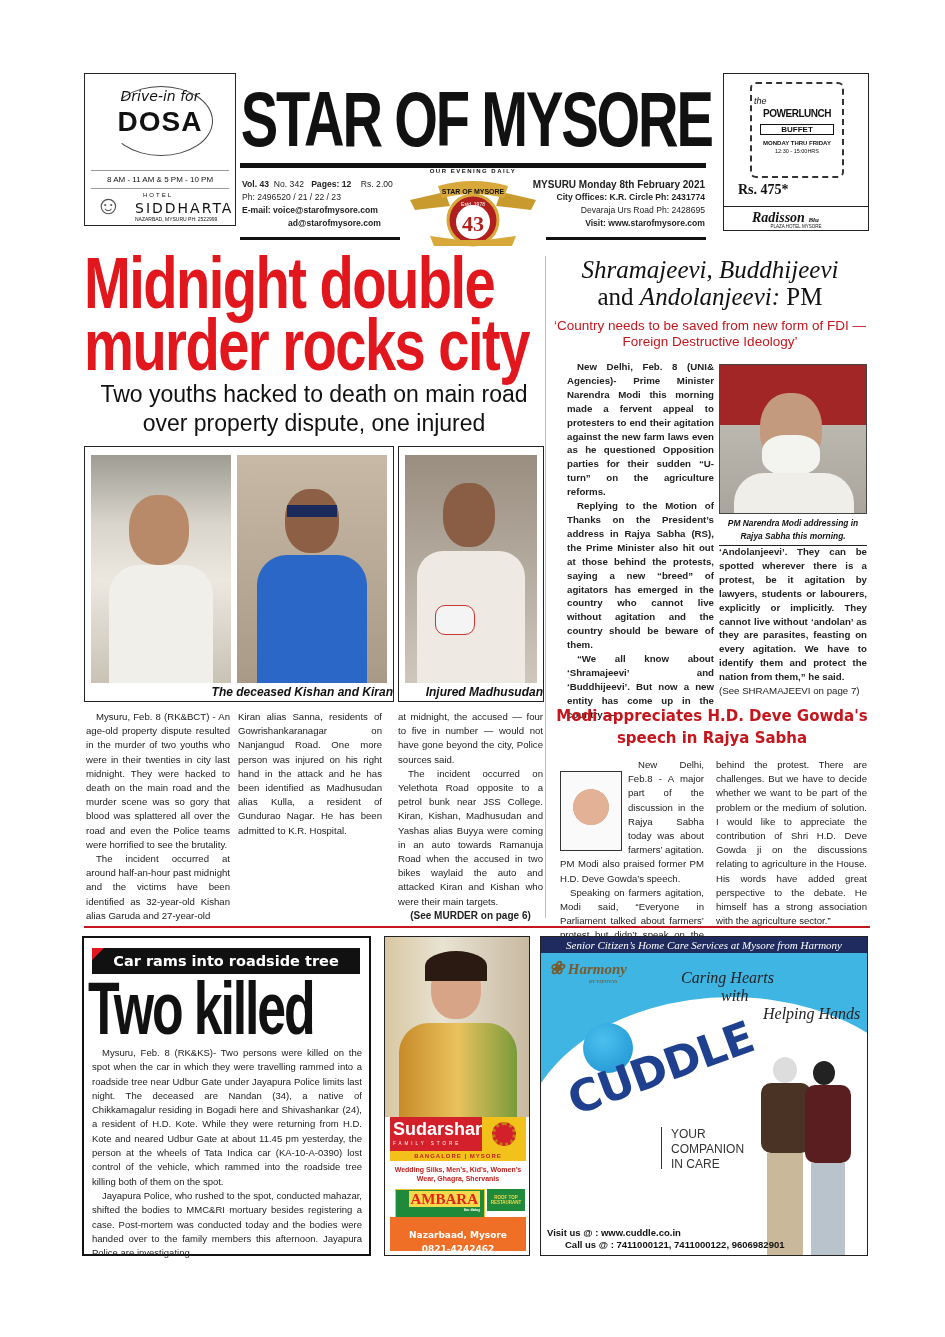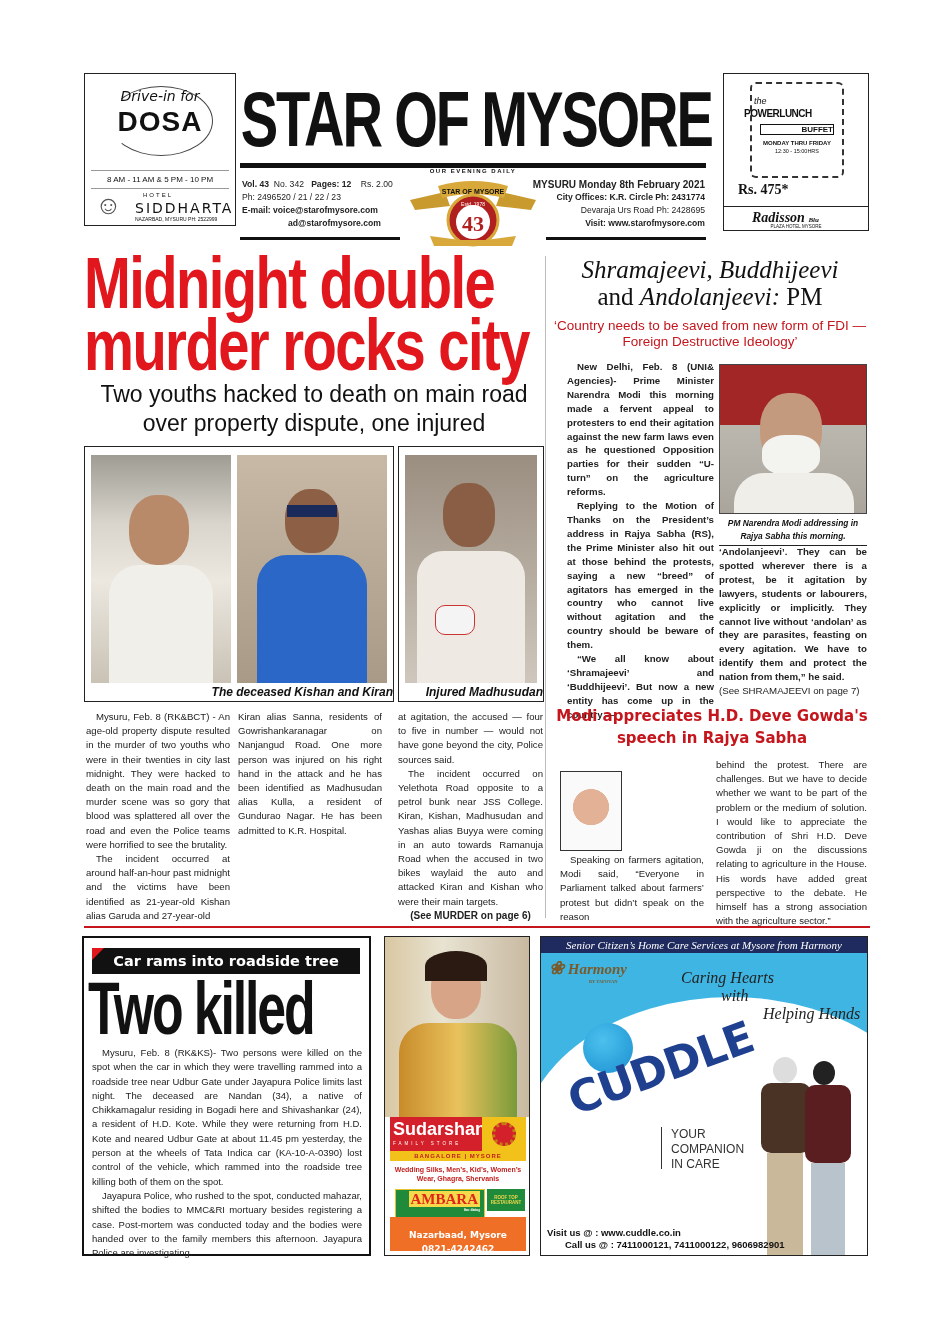--- a/index.html
+++ b/index.html
@@ -112,22 +112,22 @@
   <div>City Offices: K.R. Circle  Ph: 2431774</div>
   <div style="font-weight:normal">Devaraja Urs Road  Ph: 2428695</div>
   <div>Visit: www.starofmysore.com</div>
 </div>
 <div class="abs" id="mast-rule2"></div>
 <div class="abs" id="mast-rule3"></div>
 
 <div class="abs ad-box" id="ad-right">
   <div style="position:absolute;left:26px;top:8px;width:94px;height:96px;border:2px dashed #333;border-radius:6px"></div>
   <div style="position:absolute;left:30px;top:22px;font-style:italic;font-size:9px">the</div>
-  <div style="position:absolute;left:20px;width:106px;top:34px;font-weight:bold;font-size:10px;letter-spacing:-0.5px">POWERLUNCH</div>
-  <div style="position:absolute;left:36px;width:74px;top:50px;text-align:right;font-weight:bold;font-size:8px;border:1.5px solid #111;background:#fff">BUFFET</div>
+  <div style="position:absolute;left:20px;width:106px;top:34px;text-align:center;font-weight:bold;font-size:10px;letter-spacing:-0.5px">POWERLUNCH</div>
+  <div style="position:absolute;left:36px;width:74px;top:50px;text-align:center;font-weight:bold;font-size:8px;border:1.5px solid #111;background:#fff">BUFFET</div>
   <div style="position:absolute;left:24px;width:98px;top:66px;text-align:center;font-weight:bold;font-size:6px">MONDAY THRU FRIDAY</div>
   <div style="position:absolute;left:24px;width:98px;top:74px;text-align:center;font-size:5.5px">12:30 - 15:00HRS</div>
   <div style="position:absolute;left:14px;top:108px;font-family:'Liberation Serif',serif;font-weight:bold;font-size:14px">Rs. 475*</div>
   <div style="position:absolute;left:0;right:0;top:132px;border-top:1px solid #222"></div>
   <div style="position:absolute;left:28px;top:136px;font-family:'Liberation Serif',serif;font-style:italic;font-weight:bold;font-size:14px"><span>Radisson</span> <span style="font-size:7px">Blu</span></div>
   <div style="position:absolute;left:0;right:0;top:150px;text-align:center;font-size:4.5px">PLAZA HOTEL MYSORE</div>
 </div>
 
 <div class="abs" id="lead-headline">
   <div>Midnight double</div>
@@ -151,27 +151,27 @@
   <div class="photo" style="left:6px;top:8px;width:132px;height:228px;background:linear-gradient(180deg,#9a8e80,#cfc7bd)">
     <div style="position:absolute;left:38px;top:28px;width:52px;height:64px;border-radius:45%;background:#8a5e44"></div>
     <div style="position:absolute;left:12px;top:96px;width:108px;height:132px;border-radius:26px 26px 0 0;background:#eeeae3"></div>
     <div style="position:absolute;left:30px;top:150px;width:40px;height:30px;border-radius:10px;background:#f4f4f4;border:1px solid #c33"></div>
   </div>
   <div class="caption">Injured Madhusudan</div>
 </div>
 
 <div class="abs col" id="lead-c1">
   <p>Mysuru, Feb. 8 (RK&amp;BCT) - An age-old property dispute resulted in the murder of two youths who were in their twenties in city last midnight. They were hacked to death on the main road and the murder scene was so gory that blood was splattered all over the road and even the Police teams were horrified to see the brutality.</p>
-  <p>The incident occurred at around half-an-hour past midnight and the victims have been identified as 21-year-old Kishan alias Garuda and 27-year-old</p>
+  <p>The incident occurred at around half-an-hour past midnight and the victims have been identified as 32-year-old Kishan alias Garuda and 27-year-old</p>
 </div>
 <div class="abs col" id="lead-c2">
   <p class="noi">Kiran alias Sanna, residents of Gowrishankaranagar on Nanjangud Road. One more person was injured on his right hand in the attack and he has been identified as Madhusudan alias Kulla, a resident of Gundurao Nagar. He has been admitted to K.R. Hospital.</p>
 </div>
 <div class="abs col" id="lead-c3">
-  <p class="noi">at agitation, the accused — four to five in number — would not have gone beyond the city, Police sources said.</p>
+  <p class="noi">at midnight, the accused — four to five in number — would not have gone beyond the city, Police sources said.</p>
   <p>The incident occurred on Yelethota Road opposite to a petrol bunk near JSS College. Kiran, Kishan, Madhusudan and Yashas alias Buyya were coming in an auto towards Ramanuja Road when the accused in two bikes waylaid the auto and attacked Kiran and Kishan who were their main targets.</p>
   <p class="bold" style="text-align:center;text-indent:0;font-size:10px">(See MURDER on page 6)</p>
 </div>
 
 <div class="abs" id="vrule-left"></div>
 <div class="abs" id="pm-title">
   <i>Shramajeevi, Buddhijeevi</i><br>
   <span>and </span><i>Andolanjeevi:</i><span> PM</span>
 </div>
 <div class="abs" id="pm-deck">‘Country needs to be saved from new form of FDI — Foreign Destructive Ideology’</div>
@@ -188,20 +188,21 @@
 </div>
 <div class="abs" id="pm-cap">PM Narendra Modi addressing in Rajya Sabha this morning.</div>
 <div class="abs col" id="pm-c2">
   <p class="noi">‘Andolanjeevi’. They can be spotted wherever there is a protest, be it agitation by lawyers, students or labourers, explicitly or implicitly. They cannot live without ‘andolan’ as they are parasites, feasting on every agitation. We have to identify them and protect the nation from them,” he said.</p>
   <p class="noi" style="font-weight:normal">(See SHRAMAJEEVI  on page 7)</p>
 </div>
 
 <div class="abs" id="dg-title">Modi appreciates H.D. Deve Gowda's speech in Rajya Sabha</div>
 <div class="abs col" id="dg-c1">
   <div style="float:left;width:62px;height:80px;margin:13px 6px 2px 0;border:1px solid #333;background:radial-gradient(circle at 50% 45%,#e2b196 0 34%,#fafafa 35%)"></div>
+  <p>New Delhi, Feb.8 - A major part of the discussion in the Rajya Sabha today was about farmers’ agitation. PM Modi also praised former PM H.D. Deve Gowda’s speech.</p>
   <p style="clear:both">Speaking on farmers agitation, Modi said, “Everyone in Parliament talked about farmers’ protest but didn’t speak on the reason</p>
 </div>
 <div class="abs col" id="dg-c2">
   <p class="noi">behind the protest. There are challenges. But we have to decide whether we want to be part of the problem or the medium of solution. I would like to appreciate the contribution of Shri H.D. Deve Gowda ji on the discussions relating to agriculture in the House. His words have added great perspective to the debate. He himself has a strong association with the agriculture sector.”</p>
 </div>
 <div class="abs" id="red-rule"></div>
 
 <div class="abs" id="car-box"></div>
 <div class="abs" id="car-kicker">Car rams into roadside tree</div>
 <div class="abs" id="car-flag"></div>

